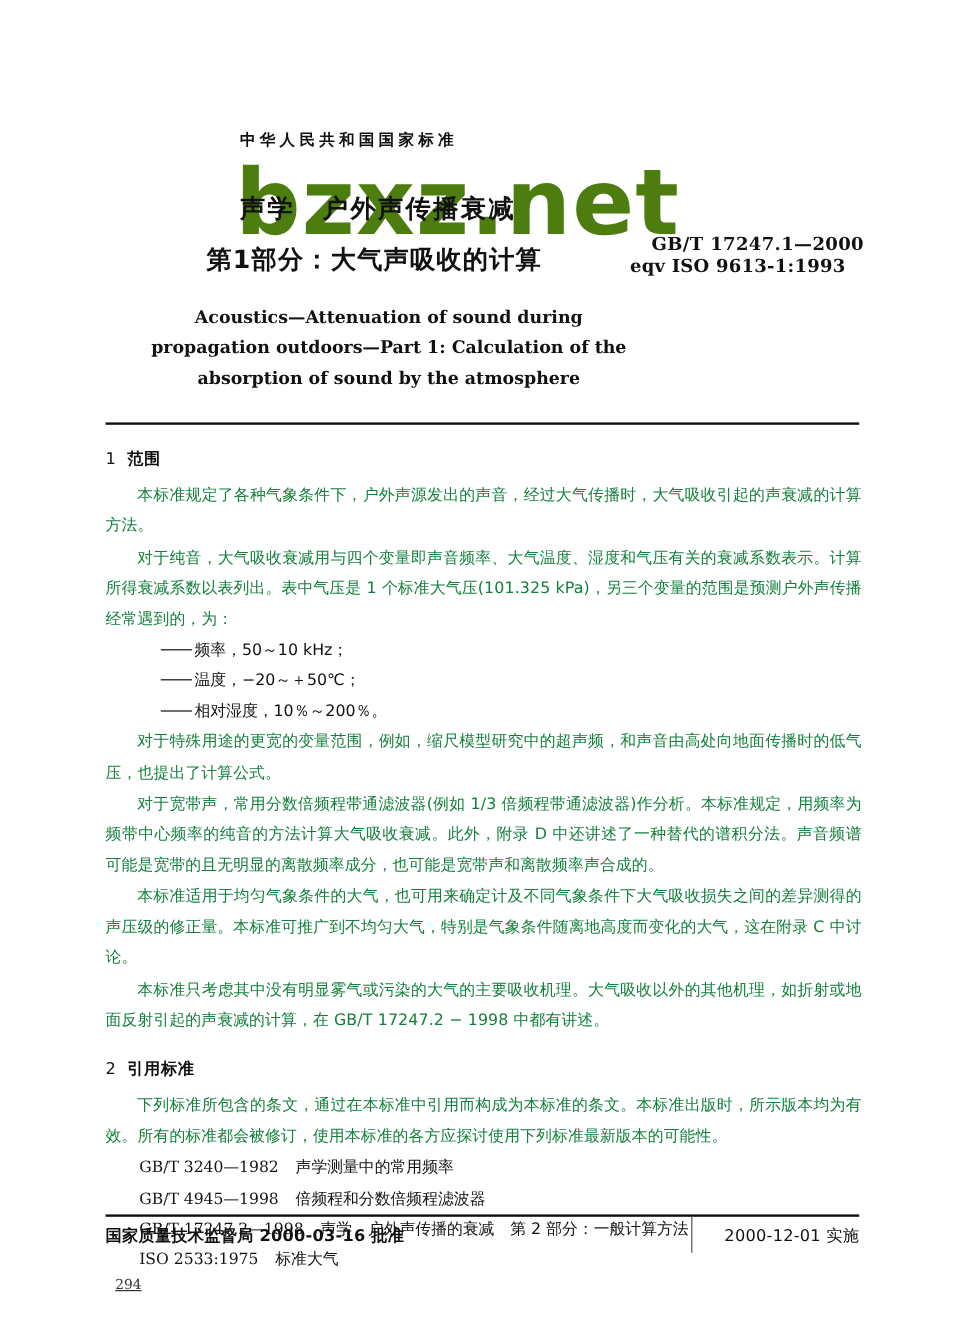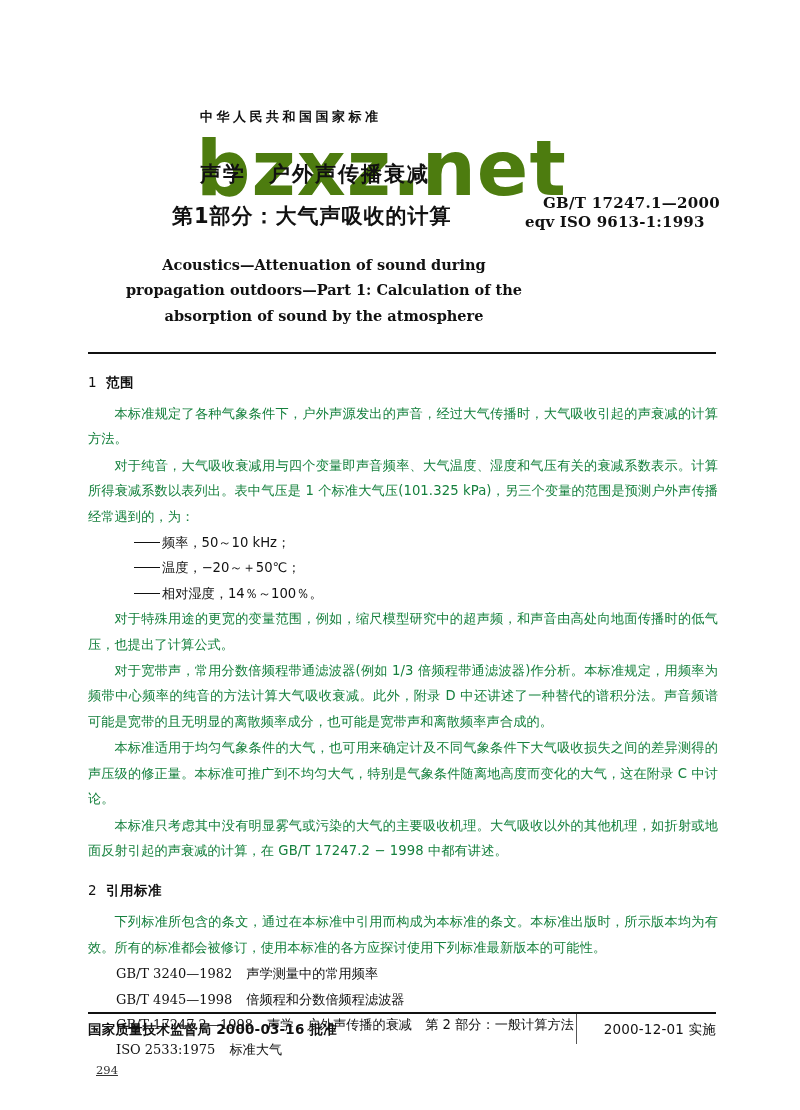--- a/index.html
+++ b/index.html
@@ -273,21 +273,21 @@
     <div class="sec-head">
       <span class="num">1</span><span>范围</span>
     </div>
 
     <p class="para">本标准规定了各种气象条件下，户外声源发出的声音，经过大气传播时，大气吸收引起的声衰减的计算方法。</p>
     <p class="para">对于纯音，大气吸收衰减用与四个变量即声音频率、大气温度、湿度和气压有关的衰减系数表示。计算所得衰减系数以表列出。表中气压是 1 个标准大气压(101.325 kPa)，另三个变量的范围是预测户外声传播经常遇到的，为：</p>
 
     <ul class="dashlist">
       <li><span class="dash"></span><span>频率，50～10 kHz；</span></li>
       <li><span class="dash"></span><span>温度，−20～＋50℃；</span></li>
-      <li><span class="dash"></span><span>相对湿度，14％～100％。</span></li>
+      <li><span class="dash"></span><span>相对湿度，10％～200％。</span></li>
     </ul>
 
     <p class="para">对于特殊用途的更宽的变量范围，例如，缩尺模型研究中的超声频，和声音由高处向地面传播时的低气压，也提出了计算公式。</p>
     <p class="para">对于宽带声，常用分数倍频程带通滤波器(例如 1/3 倍频程带通滤波器)作分析。本标准规定，用频率为频带中心频率的纯音的方法计算大气吸收衰减。此外，附录 D 中还讲述了一种替代的谱积分法。声音频谱可能是宽带的且无明显的离散频率成分，也可能是宽带声和离散频率声合成的。</p>
     <p class="para">本标准适用于均匀气象条件的大气，也可用来确定计及不同气象条件下大气吸收损失之间的差异测得的声压级的修正量。本标准可推广到不均匀大气，特别是气象条件随离地高度而变化的大气，这在附录 C 中讨论。</p>
     <p class="para">本标准只考虑其中没有明显雾气或污染的大气的主要吸收机理。大气吸收以外的其他机理，如折射或地面反射引起的声衰减的计算，在 GB/T 17247.2 − 1998 中都有讲述。</p>
 
     <div class="sec-head sec2">
       <span class="num">2</span><span>引用标准</span>
     </div>

